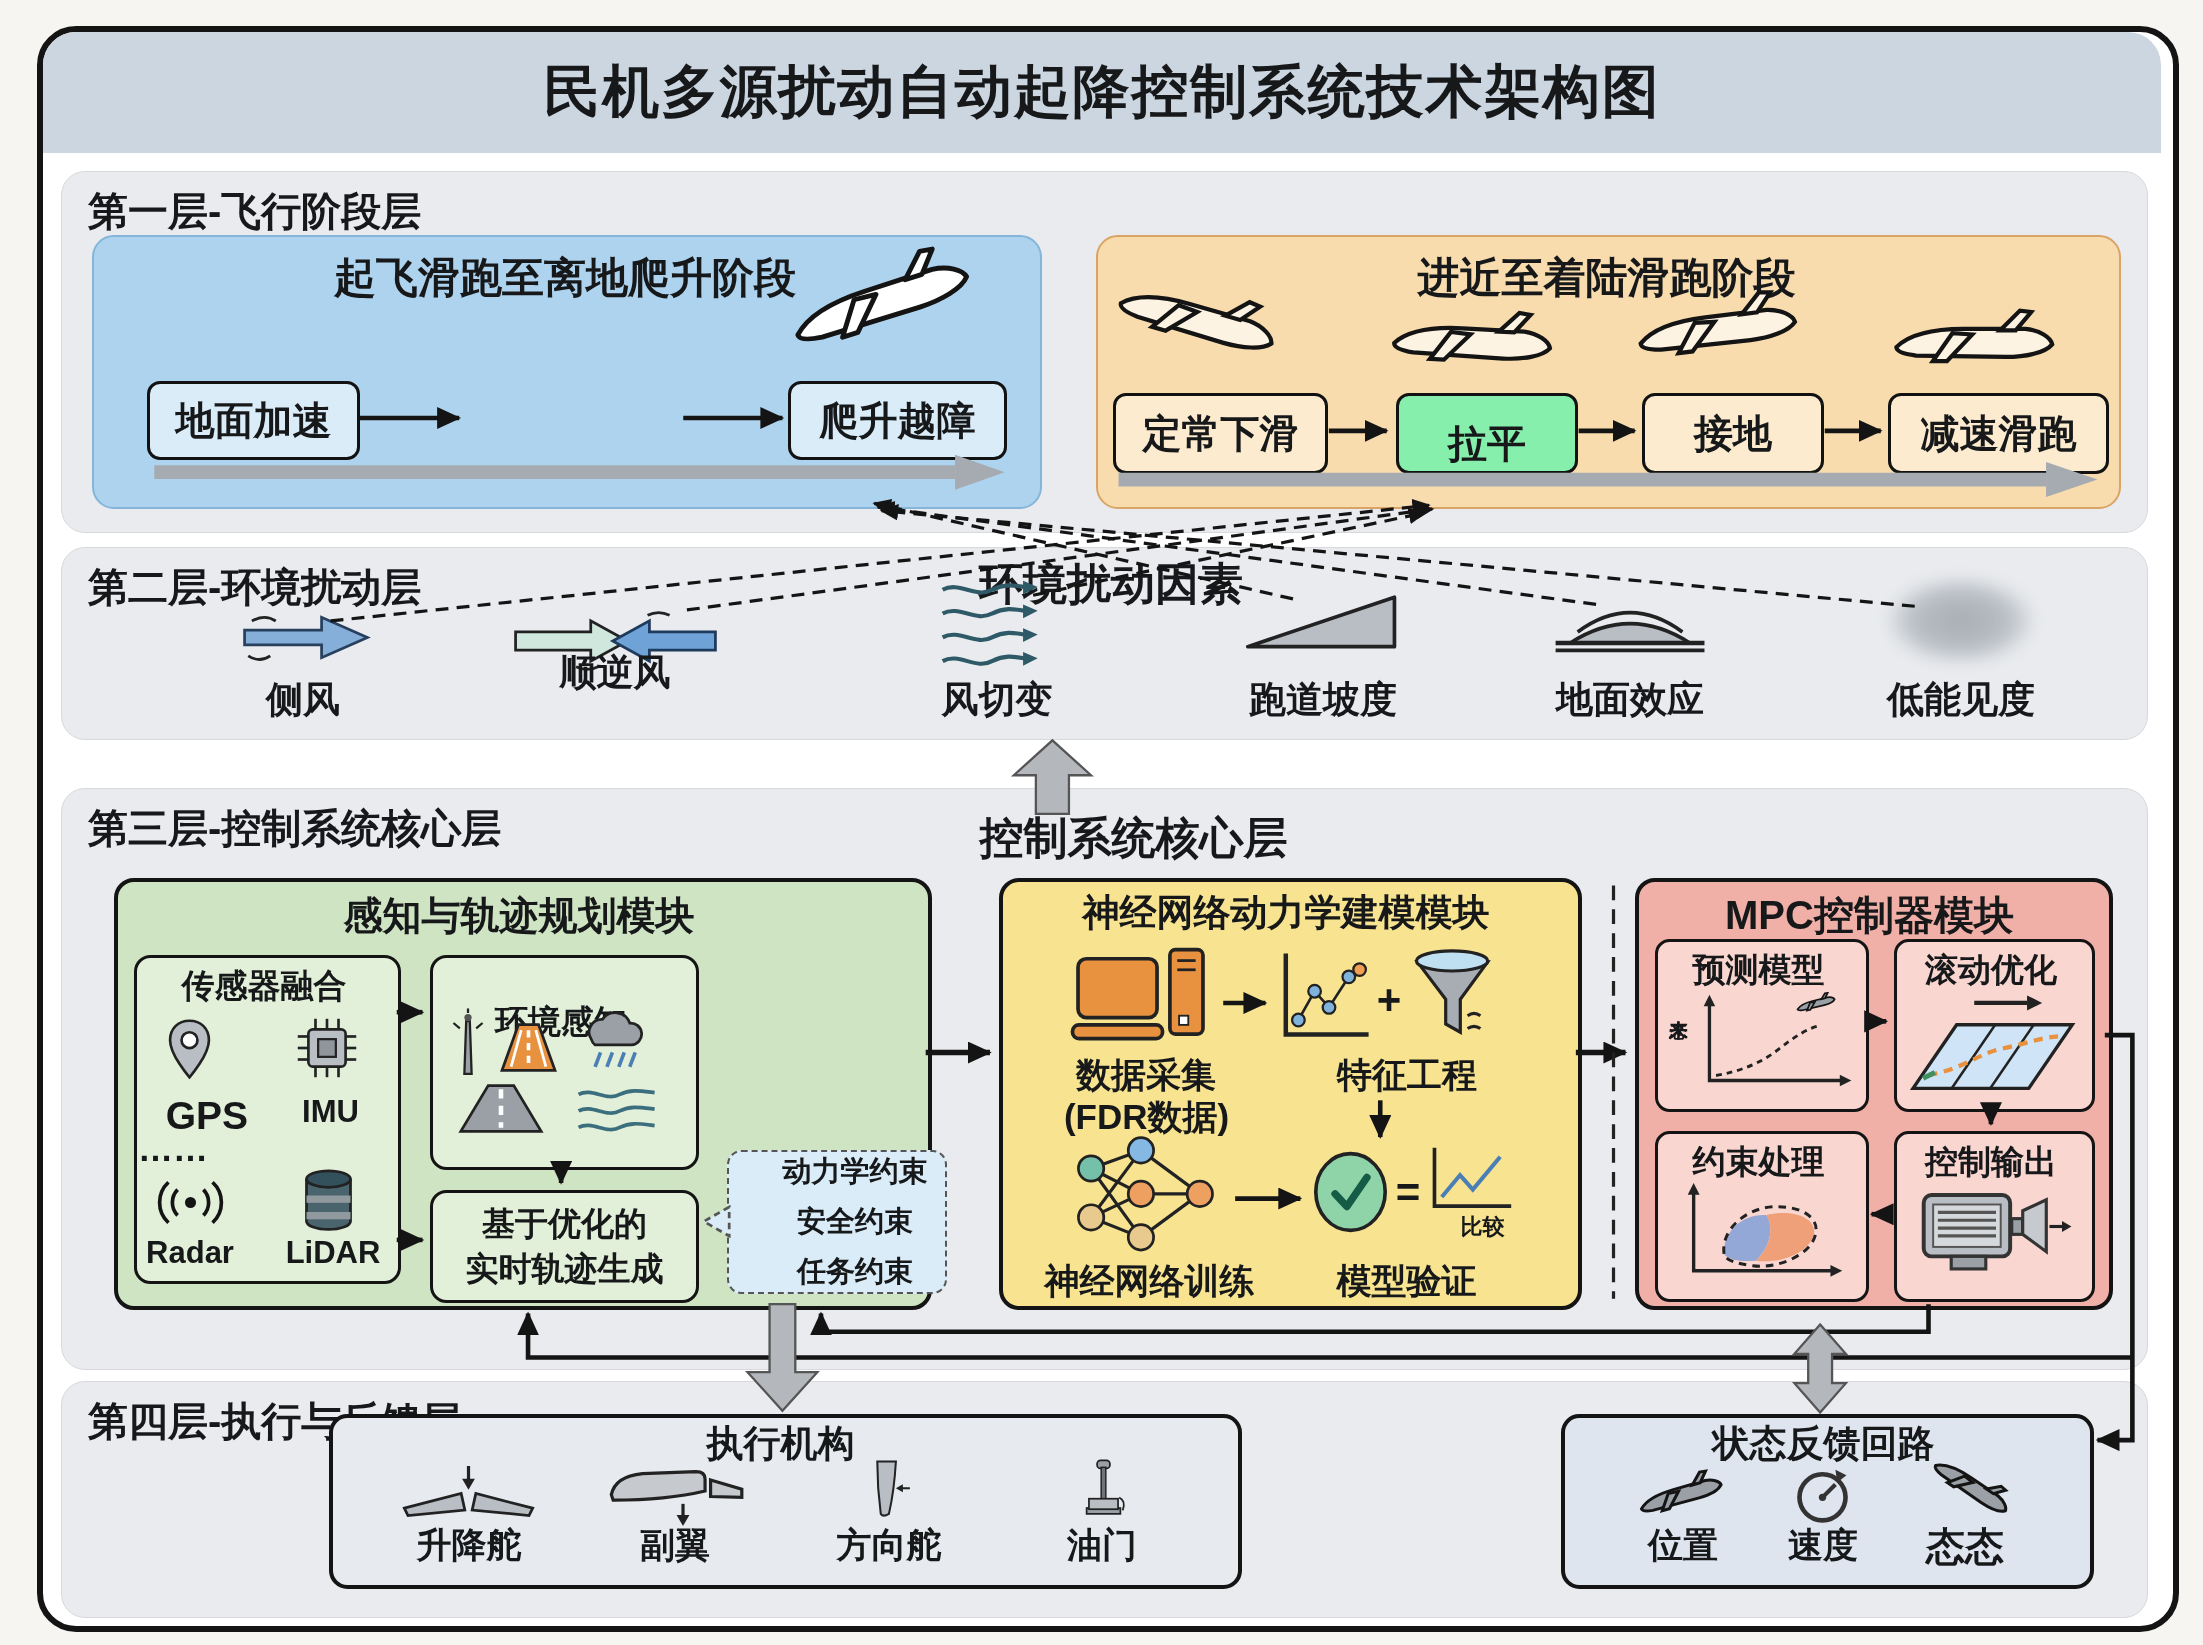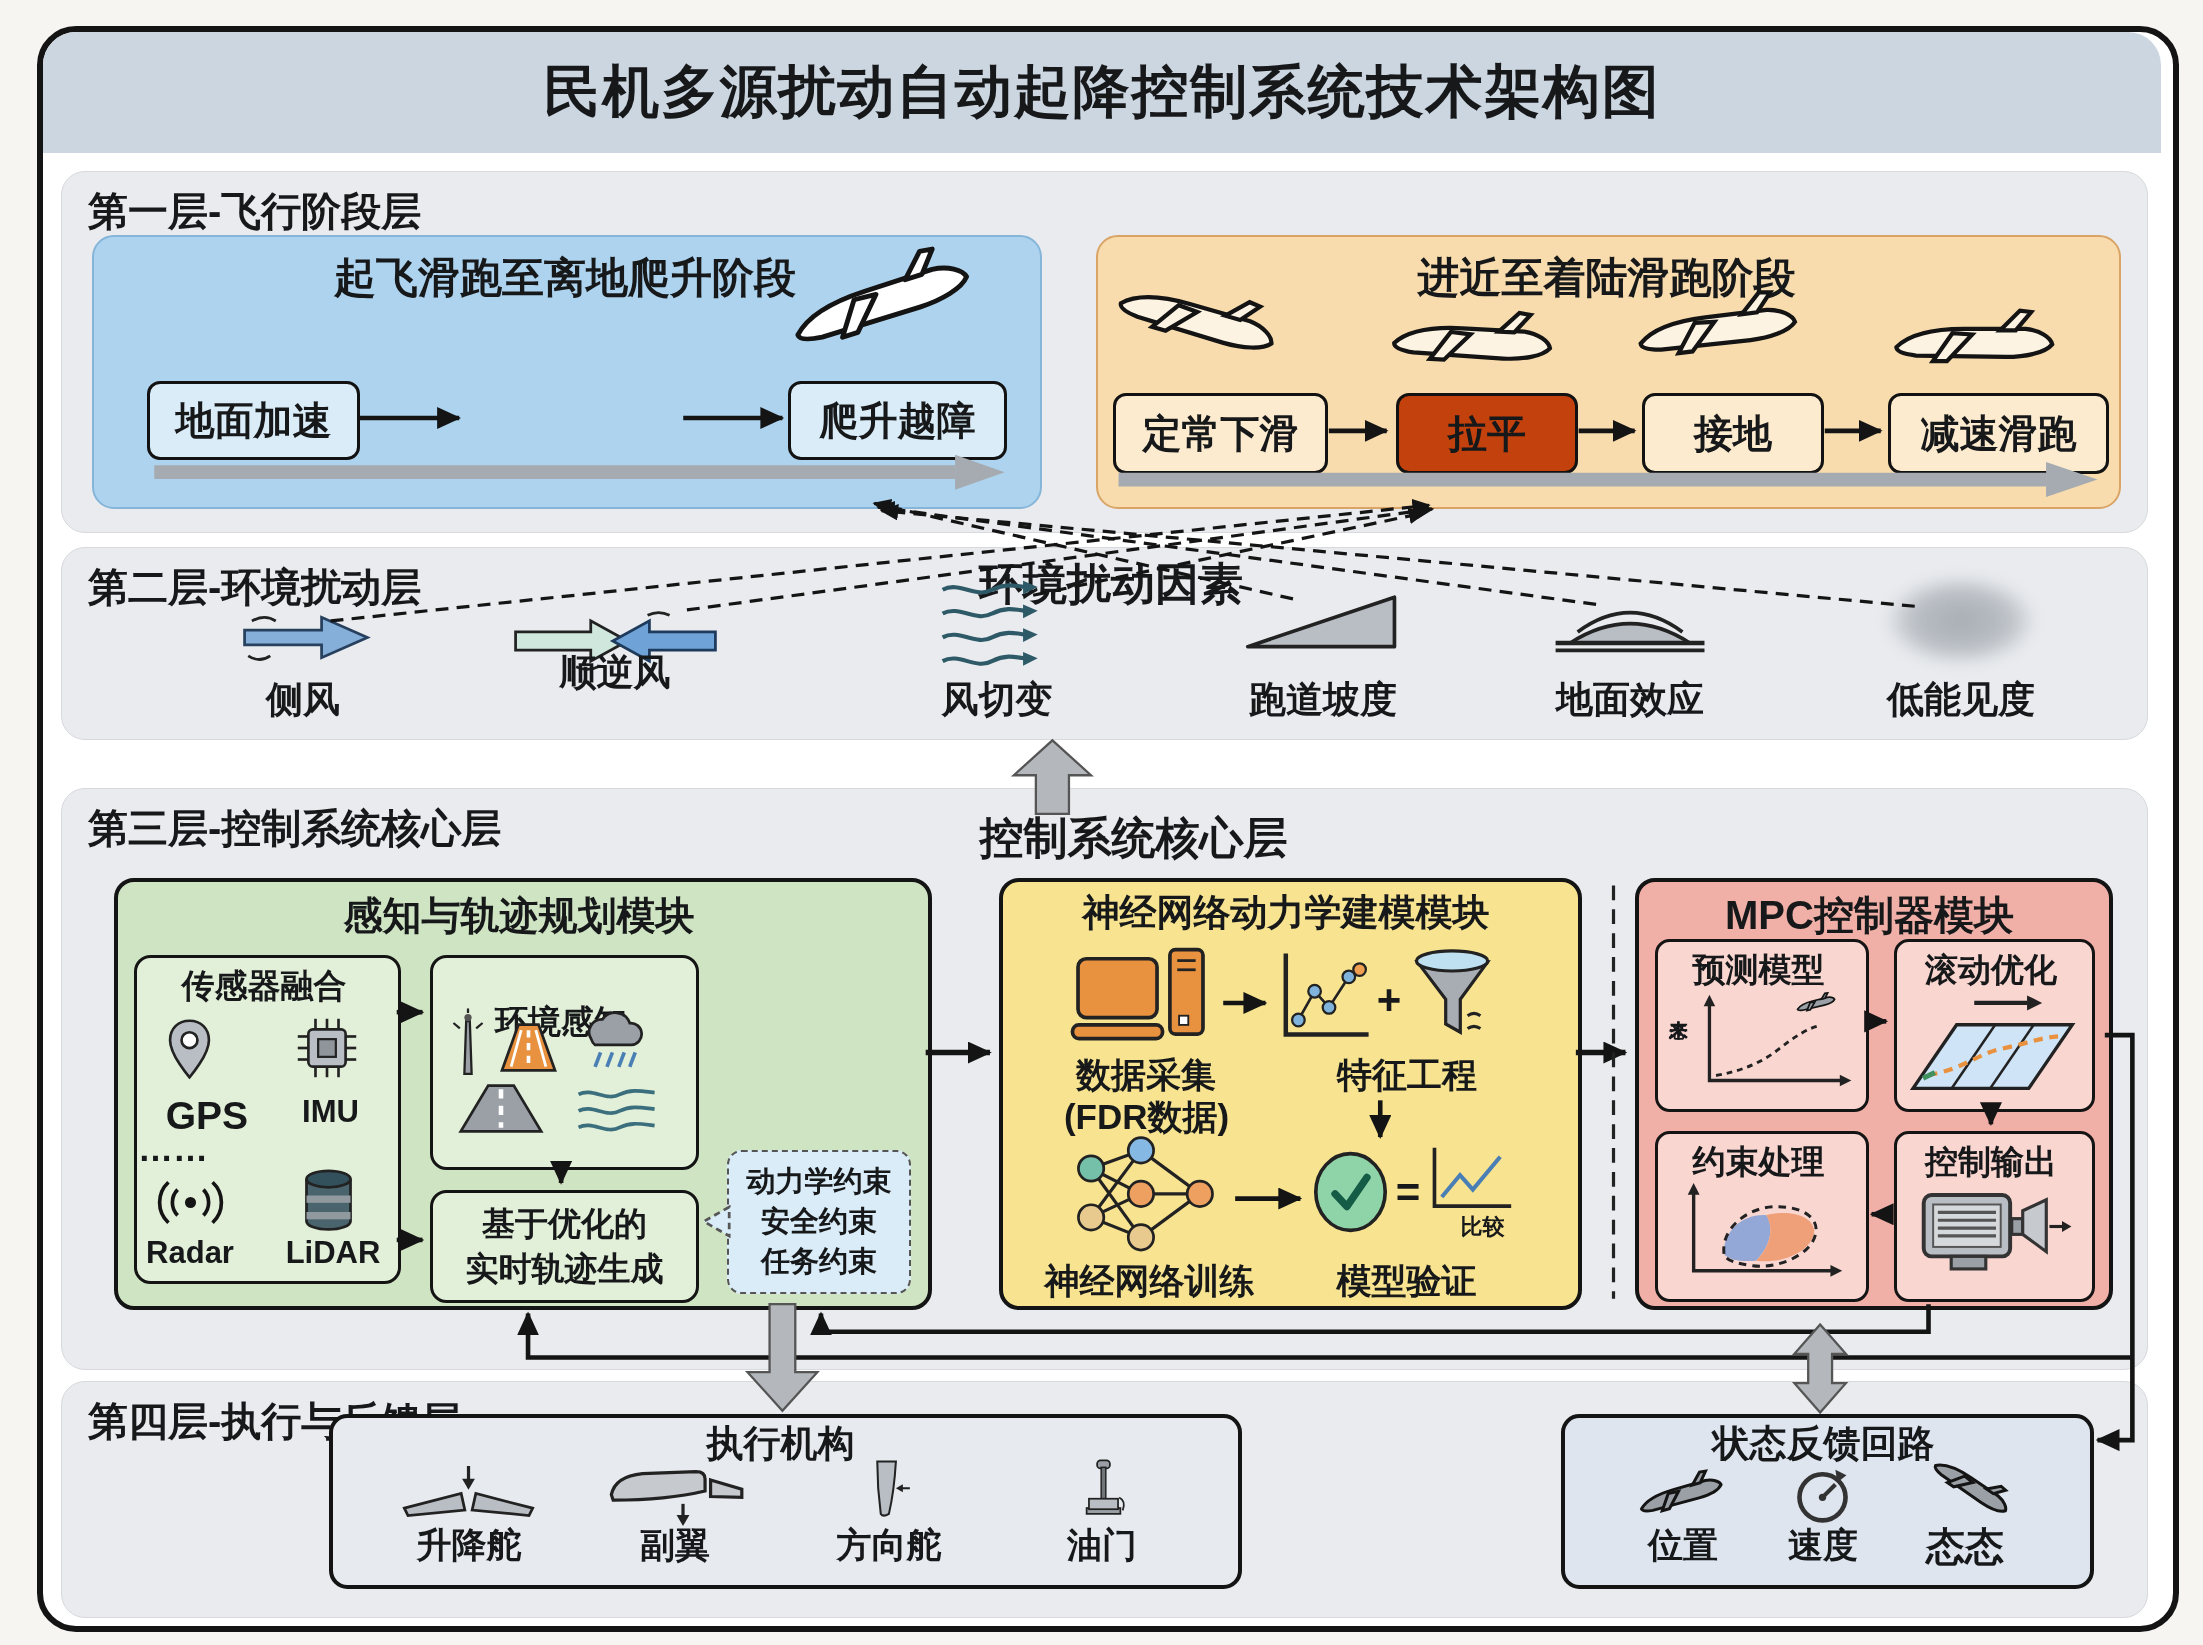--- a/index.html
+++ b/index.html
@@ -85,21 +85,21 @@
   <div class="abs" style="left:1890px;top:305px;">
     <svg width="170" height="73" viewBox="0 0 120 52">
         <path d="M4,30 C14,20 34,17 52,17 L96,17 C106,18 114,23 115,28 C110,34 96,37 82,37 L18,36 C9,35 4,33 4,30 Z" fill="#fdf3e2" stroke="#141414" stroke-width="3"></path>
         <path d="M78,18 L92,4 L100,5 L89,18 Z" fill="#fdf3e2" stroke="#141414" stroke-width="3"></path>
         <path d="M44,20 L30,40 L40,40 L58,21 Z" fill="#fdf3e2" stroke="#141414" stroke-width="3"></path>
       </svg>
   </div>
   <div class="step" style="left:1113px;top:393px;width:209px;height:75px;background:#fcebce;">
       <span>定常下滑</span>
     </div>
-  <div class="step" style="left:1396px;top:393px;width:176px;height:75px;background:#c2410c;">
+  <div class="step" style="left:1396px;top:393px;width:176px;height:75px;background:#86efac;align-items:flex-end;">
       <span>拉平</span>
     </div>
   <div class="step" style="left:1642px;top:393px;width:176px;height:75px;background:#fcebce;">
       <span>接地</span>
     </div>
   <div class="step" style="left:1888px;top:393px;width:215px;height:75px;background:#fcebce;">
       <span>减速滑跑</span>
     </div>
 
   <div class="layer" style="left:61px;top:547px;width:2085px;height:191px;"></div>
@@ -269,21 +269,21 @@
           <path d="M5,46 C20,38 35,54 50,46 C62,40 72,42 88,44"></path>
         </g>
       </svg>
   </div>
 
   <div class="inbox" style="left:430px;top:1190px;width:263px;height:107px;display:flex;flex-direction:column;align-items:center;justify-content:center;">
     <div style="font-size:33px;font-weight:800;">基于优化的</div>
     <div style="font-size:33px;font-weight:800;">实时轨迹生成</div>
   </div>
 
-  <div class="bubble" style="left:727px;top:1150px;width:180px;height:140px;display:flex;flex-direction:column;align-items:center;justify-content:center;">
+  <div class="bubble" style="left:727px;top:1150px;width:180px;height:140px;display:flex;flex-direction:column;align-items:center;justify-content:space-between;padding-left:36px;">
     <div style="font-size:29px;font-weight:800;">动力学约束</div>
     <div style="font-size:29px;font-weight:800;">安全约束</div>
     <div style="font-size:29px;font-weight:800;">任务约束</div>
   </div>
   <div class="abs" style="left:702px;top:1205px;">
     <svg width="29" height="33" viewBox="0 0 32 36">
         <polygon points="30,2 2,18 30,34" fill="#d9ecf8" stroke="#555" stroke-width="3" stroke-dasharray="7 5"></polygon>
       </svg>
   </div>
 

